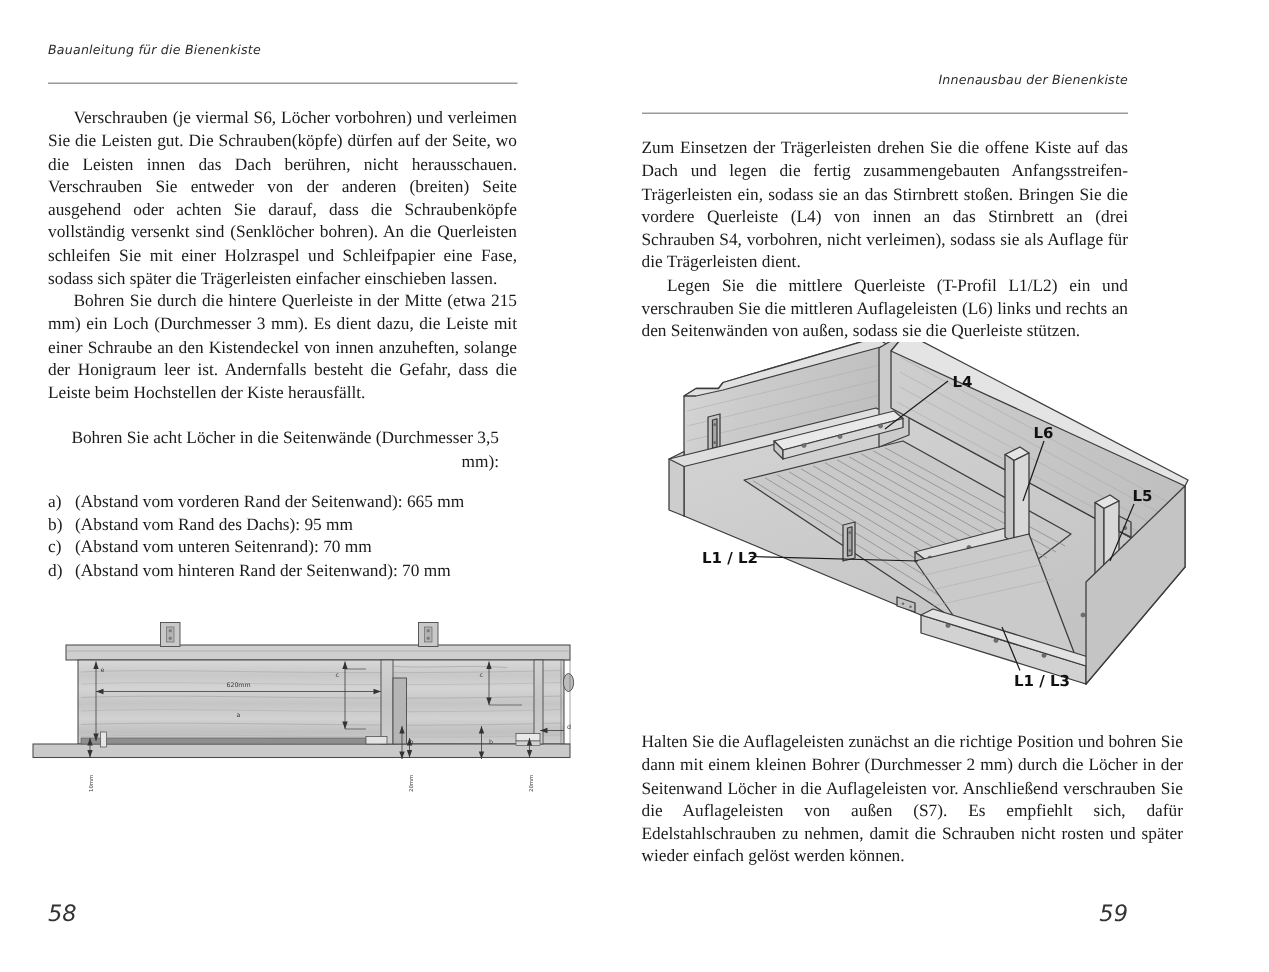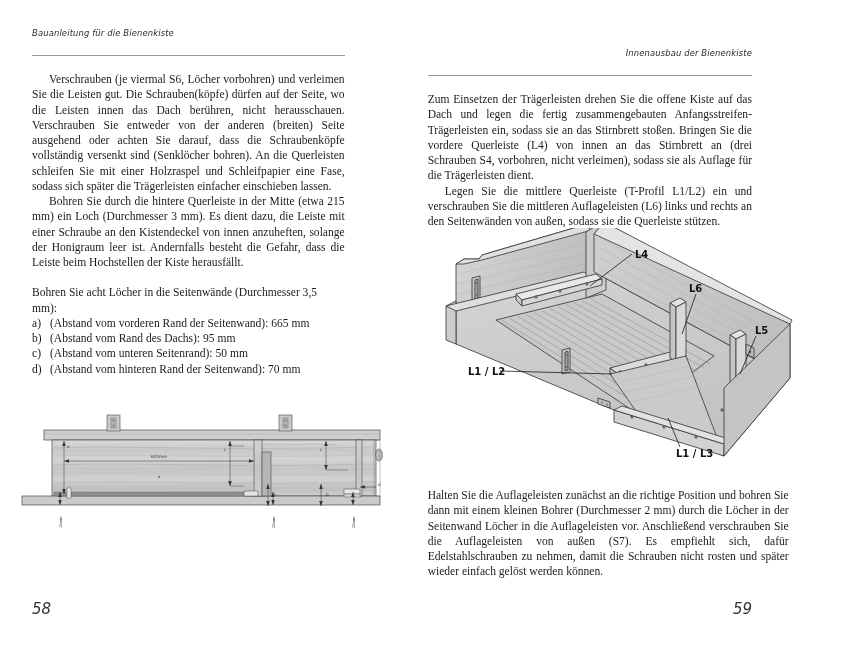--- a/index.html
+++ b/index.html
@@ -54,23 +54,24 @@
     line-height: 15.25px;
     text-align: justify;
     text-justify: inter-word;
     hyphens: manual;
   }
   p.indent { text-indent: 17px; }
 
   
   .list-block { margin-top: 15px; }
   .list-lead {
-    margin: 0;
+    margin: 12px;
     font-size: 11.55px;
     line-height: 15.25px;
+    text-align: right;
   }
   .list-row {
     display: flex;
     font-size: 11.55px;
     line-height: 15.25px;
   }
   .list-mark { width: 18px; flex: none; }
   .list-text { flex: 1; }
 
   
@@ -126,21 +127,21 @@
       <div class="list-row">
         <span class="list-mark">a)</span>
         <span class="list-text">(Abstand vom vorderen Rand der Seitenwand): 665 mm</span>
       </div>
       <div class="list-row">
         <span class="list-mark">b)</span>
         <span class="list-text">(Abstand vom Rand des Dachs): 95 mm</span>
       </div>
       <div class="list-row">
         <span class="list-mark">c)</span>
-        <span class="list-text">(Abstand vom unteren Seitenrand): 50 mm</span>
+        <span class="list-text">(Abstand vom unteren Seitenrand): 70 mm</span>
       </div>
       <div class="list-row">
         <span class="list-mark">d)</span>
         <span class="list-text">(Abstand vom hinteren Rand der Seitenwand): 70 mm</span>
       </div>
     </div>
 
     <div class="fig" style="position:absolute; left:8px; top:408px; width:408px; height:132px;">
       <svg width="408" height="132" viewBox="0 0 408 132">
         <defs>

